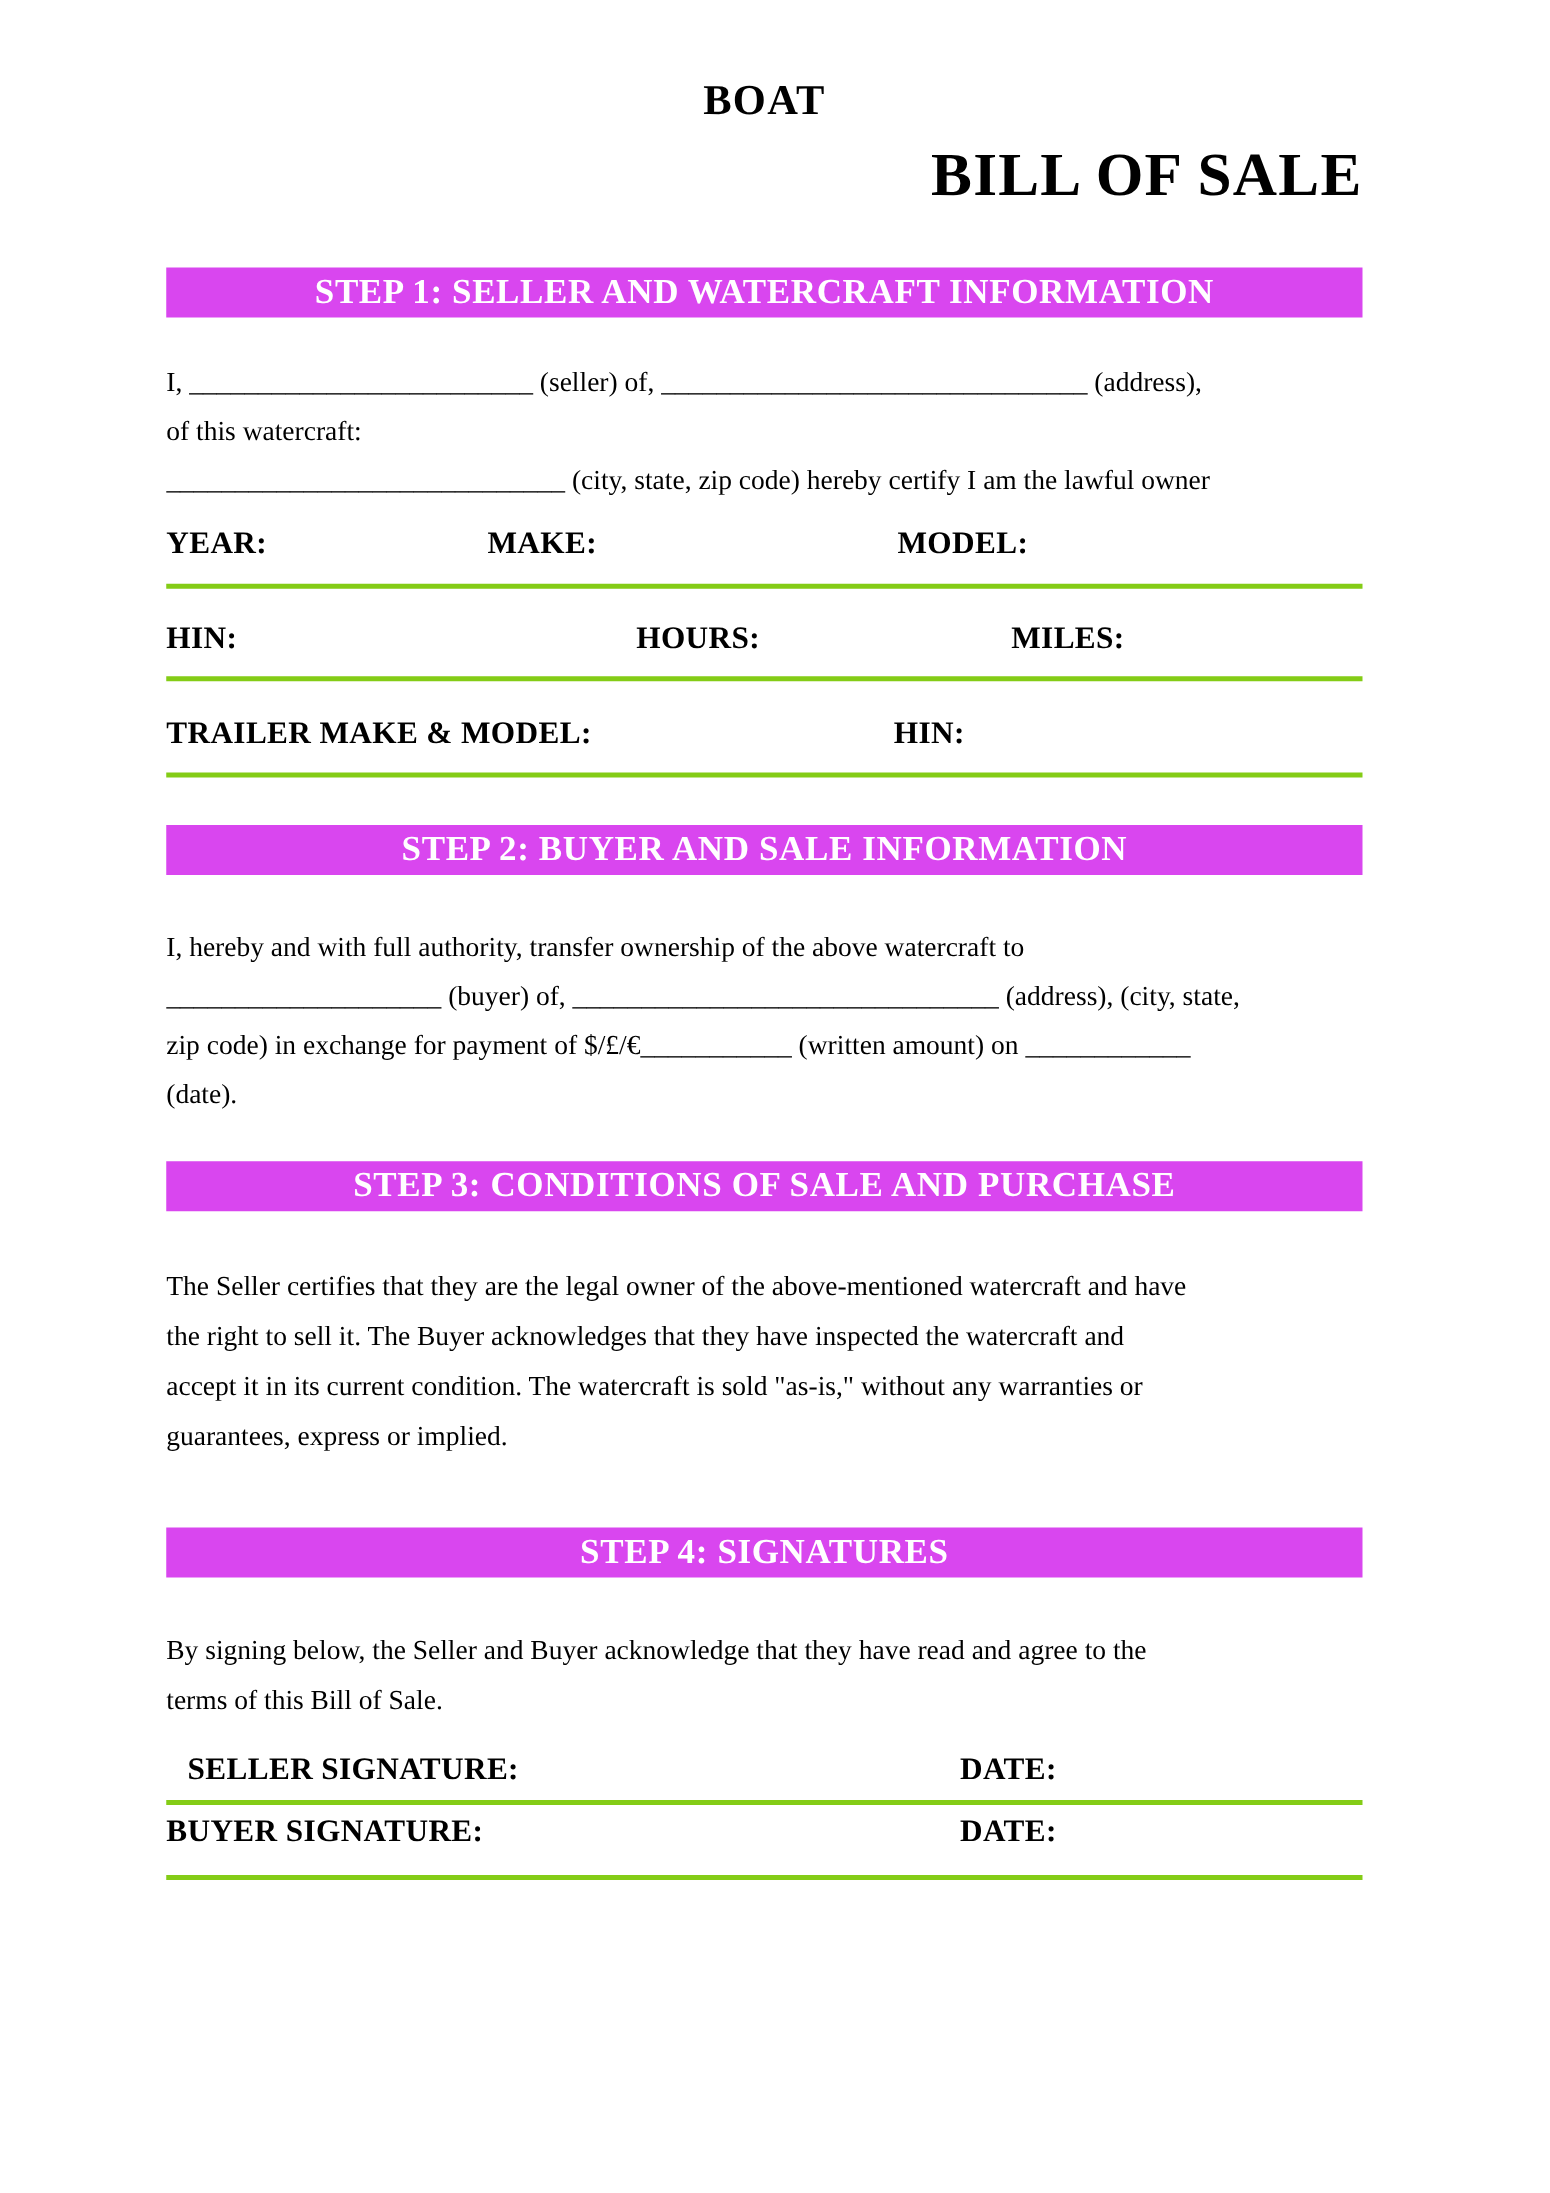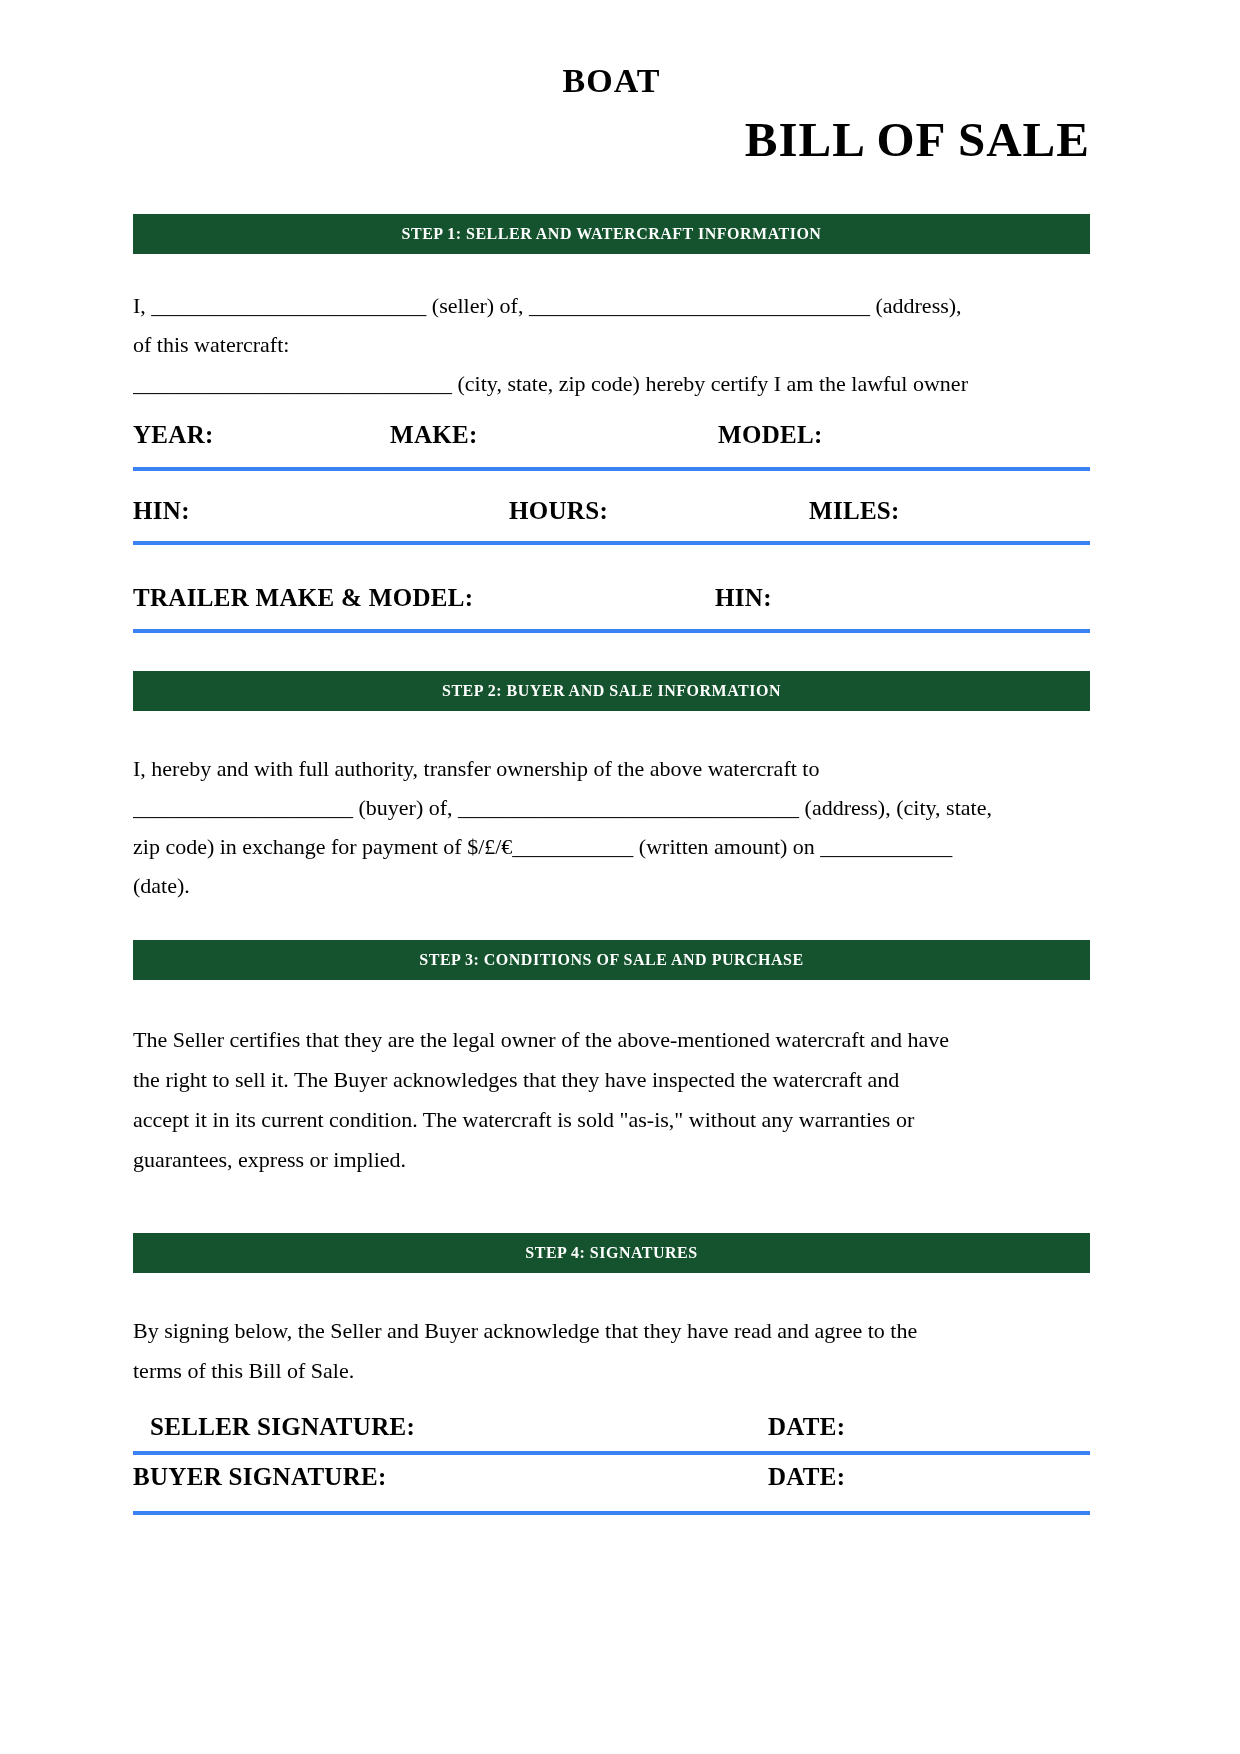--- a/index.html
+++ b/index.html
@@ -5,43 +5,43 @@
   html,body{margin:0;padding:0;}
   body{
     width:1240px;height:1754px;background:#ffffff;color:#000;
     font-family:"Liberation Serif","DejaVu Serif",serif;
     overflow:hidden;
   }
   .doc{margin-left:133px;width:957px;padding-top:60px;}
   .title-small{text-align:center;font-weight:bold;font-size:34px;line-height:42px;letter-spacing:1px;}
   .title-large{text-align:right;font-weight:bold;font-size:49px;line-height:56px;margin-top:10px;letter-spacing:1px;}
   .bar{
-    background:#14532d;color:#fff;text-align:center;font-weight:bold;
-    font-size:16px;height:40px;line-height:40px;letter-spacing:0.5px;
+    background:#d946ef;color:#fff;text-align:center;font-weight:bold;
+    font-size:28px;height:40px;line-height:40px;letter-spacing:0.5px;
   }
   .mt-bar1{margin-top:46px;}
   .mt-bar2{margin-top:38px;}
   .mt-bar3{margin-top:35px;}
   .mt-bar4{margin-top:53px;}
   .para{font-size:22px;}
   .para .line{line-height:39px;white-space:nowrap;overflow:hidden;}
   .lh40 .line{line-height:40px;}
   .mt-p1{margin-top:32px;}
   .mt-p2{margin-top:38px;}
   .mt-p3{margin-top:40px;}
   .mt-p4{margin-top:38px;}
-  .frow{position:relative;border-bottom:4px solid #3b82f6;box-sizing:border-box;}
+  .frow{position:relative;border-bottom:4px solid #84cc16;box-sizing:border-box;}
   .frow .lbl{
     position:absolute;font-weight:bold;font-size:25px;white-space:nowrap;letter-spacing:0.3px;
   }
   .row1{height:60px;margin-top:8px;}
   .row1 .lbl{bottom:18px;}
   .row2{height:74px;}
   .row2 .lbl{bottom:16px;}
-  .row3{height:88px;}
+  .row3{height:77px;}
   .row3 .lbl{bottom:17px;}
   .sig1{height:64px;}
   .sig1 .lbl{bottom:10px;}
   .sig2{height:60px;}
   .sig2 .lbl{bottom:20px;}
 </style>
 </head>
 <body>
 
 <div class="doc">

